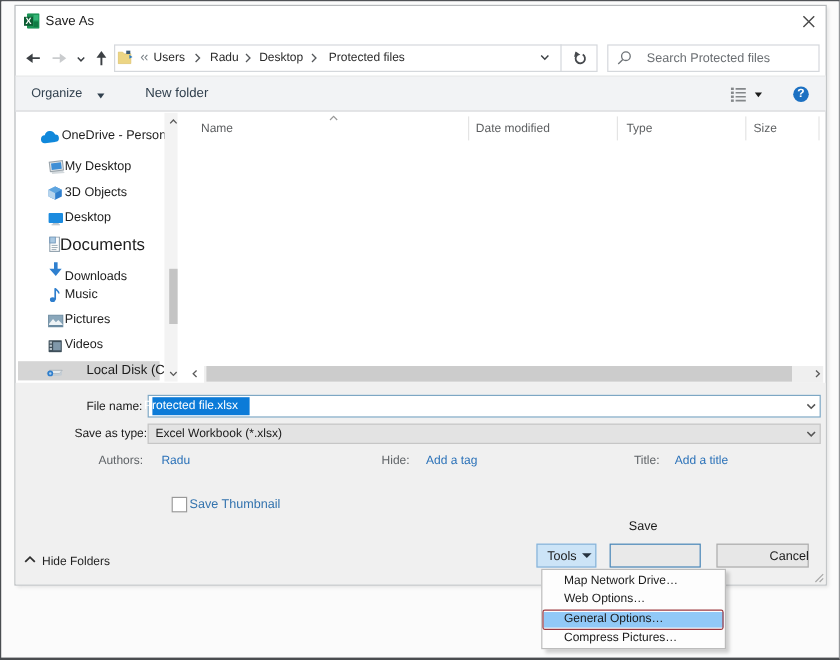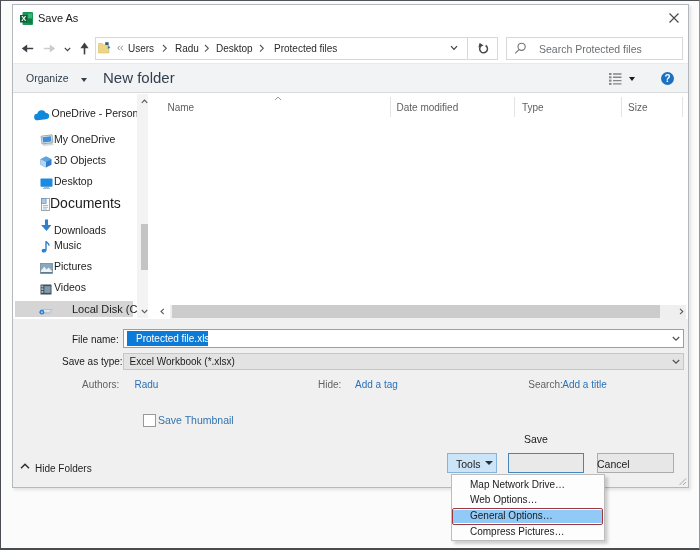--- a/index.html
+++ b/index.html
@@ -78,21 +78,21 @@
 <div class="abs" style="left:506px;top:37px;width:177px;height:23px;background:#fff;border:1px solid #d5d8dc"></div>
 <svg class="abs" style="left:514px;top:41.5px" width="13" height="13">
 <circle cx="7.6" cy="4.8" r="3.6" stroke="#6f7478" stroke-width="1.1" fill="none"></circle>
 <path d="M5,7.6 L1.2,11.4" stroke="#6f7478" stroke-width="1.1"></path>
     </svg>
 <div class="t" style="left:539px;top:42.5px;font-size:10.5px;line-height:12px;color:#6b6f73">Search Protected files</div>
 
 <div class="abs" style="left:13px;top:63px;width:675px;height:30px;background:#f2f3f5;border-top:1px solid #e9eaec;border-bottom:1px solid #d7d9db"></div>
 <div class="t" style="left:26px;top:72px;font-size:10.5px;line-height:12px;color:#31404e">Organize</div>
 <div class="abs" style="left:81px;top:77.5px;width:0;height:0;border-left:3.5px solid transparent;border-right:3.5px solid transparent;border-top:4px solid #31404e"></div>
-<div class="t" style="left:103px;top:72px;font-size:15px;line-height:12px;color:#31404e">New folder</div>
+<div class="t" style="left:121px;top:72px;font-size:11px;line-height:12px;color:#31404e">New folder</div>
 <svg class="abs" style="left:609px;top:72px" width="13" height="13">
 <g fill="#84878a">
         <rect x="0" y="1" width="2.5" height="2"></rect>
         <rect x="0" y="4.3" width="2.5" height="2"></rect>
         <rect x="0" y="7.6" width="2.5" height="2"></rect>
         <rect x="0" y="10.9" width="2.5" height="2"></rect>
       </g>
 <g stroke="#84878a" stroke-width="1.4">
         <path d="M4,2 h8.5 M4,5.3 h8.5 M4,8.6 h8.5 M4,11.9 h8.5"></path>
       </g>
@@ -105,21 +105,21 @@
         <path d="M4.6,10.3 a3.3,3.3 0 0 1 -0.3,-6.6 a4.5,4.5 0 0 1 8.6,-0.6 a3,3 0 0 1 0.4,6 l-0.4,0.2 z" fill="#1088db"></path>
       </svg></div>
     <div class="t" style="left:51.5px;top:107px;font-size:10.5px;line-height:12px;color:#1c1c1c">OneDrive - Person</div>
     <div class="abs" style="left:40px;top:133px"><svg width="15" height="13">
         <path d="M2.5,9.8 l9.5,-1 l2,2.3 l-10.5,1 z" fill="#d3d9dd"></path>
         <g transform="rotate(-7 7 5.5)">
           <rect x="1.5" y="1.5" width="11" height="7.8" fill="#e3e7ea" stroke="#9aa4ab" stroke-width="0.9"></rect>
           <rect x="2.8" y="2.7" width="8.4" height="5.4" fill="#3f8fd6"></rect>
         </g>
       </svg></div>
-    <div class="t" style="left:54px;top:133px;font-size:10.5px;line-height:12px;color:#1c1c1c">My OneDrive</div>
+    <div class="t" style="left:54px;top:133px;font-size:10.5px;line-height:12px;color:#1c1c1c">My Desktop</div>
     <div class="abs" style="left:40px;top:154.2px"><svg width="12" height="12">
         <path d="M6,0.5 L11.5,3.2 V8.8 L6,11.5 L0.5,8.8 V3.2 Z" fill="#2e7ecd"></path>
         <path d="M6,0.5 L0.5,3.2 V8.8 L6,11.5 Z" fill="#b7d4ec"></path>
         <path d="M6,0.5 L11.5,3.2 L6,6 L0.5,3.2 Z" fill="#5ea5e0"></path>
       </svg></div>
     <div class="t" style="left:54px;top:154.2px;font-size:10.5px;line-height:12px;color:#1c1c1c">3D Objects</div>
     <div class="abs" style="left:40px;top:175.4px"><svg width="13" height="11">
         <rect x="0.5" y="0.5" width="12" height="8.3" rx="0.8" fill="#1b8bdf"></rect>
         <rect x="4" y="9" width="5" height="0.9" fill="#a5b4bf"></rect>
         <rect x="3" y="10" width="7" height="0.9" fill="#a5b4bf"></rect>
@@ -191,56 +191,56 @@
 <div class="abs" style="left:172px;top:304.5px;width:488px;height:13.5px;background:#cccccc"></div>
 <svg class="abs" style="left:678.5px;top:308px" width="5" height="7">
       <path d="M1,0.8 L3.8,3.5 L1,6.2" stroke="#5a5a5a" stroke-width="1.1" fill="none"></path>
     </svg>
 
 <div class="abs" style="left:13px;top:318.5px;width:675px;height:168.5px;background:#f0f0f0"></div>
 
 <div class="t" style="left:72px;top:333.5px;font-size:10px;line-height:11.5px;color:#1a1a1a">File name:</div>
 <div class="abs" style="left:123px;top:329.3px;width:561px;height:18.5px;background:#fff;border:1px solid #7da7c4"></div>
 <div class="abs" style="left:127.4px;top:331.3px;width:81px;height:14.7px;background:#0c7bd8"></div>
-<div class="t" style="left:136px;top:333.2px;font-size:10px;line-height:11.5px;color:#fff">Protected file.xlsx</div>
+<div class="t" style="left:120px;top:333.2px;font-size:10px;line-height:11.5px;color:#fff">Protected file.xlsx</div>
 <svg class="abs" style="left:671.5px;top:336px" width="8" height="6">
       <path d="M0.8,1 L4,4.2 L7.2,1" stroke="#555" stroke-width="1.3" fill="none"></path>
     </svg>
 
 <div class="t" style="left:62px;top:355.8px;font-size:10px;line-height:11.5px;color:#1a1a1a">Save as type:</div>
 <div class="abs" style="left:123px;top:353px;width:560.5px;height:16.8px;background:#e3e3e3;border:1px solid #c6c6c6"></div>
 <div class="t" style="left:129.5px;top:356px;font-size:10px;line-height:11.5px;color:#1a1a1a">Excel Workbook (*.xlsx)</div>
 <svg class="abs" style="left:671.5px;top:358.5px" width="8" height="6">
       <path d="M0.8,1 L4,4.2 L7.2,1" stroke="#555" stroke-width="1.3" fill="none"></path>
     </svg>
 
 <div class="t" style="left:82px;top:378.8px;font-size:10px;line-height:11.5px;color:#5f6367">Authors:</div>
 <div class="t" style="left:134.5px;top:378.8px;font-size:10px;line-height:11.5px;color:#2a71b8">Radu</div>
 <div class="t" style="left:318px;top:378.8px;font-size:10px;line-height:11.5px;color:#5f6367">Hide:</div>
 <div class="t" style="left:355px;top:378.8px;font-size:10px;line-height:11.5px;color:#2a71b8">Add a tag</div>
-<div class="t" style="left:528.3px;top:378.8px;font-size:10px;line-height:11.5px;color:#5f6367">Search:</div>
+<div class="t" style="left:528.3px;top:378.8px;font-size:10px;line-height:11.5px;color:#5f6367">Title:</div>
 <div class="t" style="left:562.3px;top:378.8px;font-size:10px;line-height:11.5px;color:#2a71b8">Add a title</div>
 
 <div class="abs" style="left:143.4px;top:414px;width:13px;height:13px;background:#fff;border:1px solid #999"></div>
 <div class="t" style="left:158px;top:414px;font-size:10.5px;line-height:12px;color:#3373ae">Save Thumbnail</div>
 
 <svg class="abs" style="left:20px;top:463px" width="10" height="7">
       <path d="M1,5.3 L5,1.3 L9,5.3" stroke="#2f2f2f" stroke-width="1.5" fill="none"></path>
     </svg>
 <div class="t" style="left:35px;top:462.5px;font-size:10px;line-height:12px;color:#1f1f1f">Hide Folders</div>
 
 <div class="abs" style="left:447px;top:453px;width:50px;height:20px;background:#cce4f7;border:1px solid #88b3d8"></div>
 <div class="t" style="left:456px;top:457.5px;font-size:10.5px;line-height:12px;color:#1a1a1a">Tools</div>
 <div class="abs" style="left:485px;top:461px;width:0;height:0;border-left:4px solid transparent;border-right:4px solid transparent;border-top:4.5px solid #24323f"></div>
 
 <div class="abs" style="left:508px;top:453px;width:76px;height:20px;background:#e9e9e9;border:1px solid #4886b8"></div>
 <div class="t" style="left:508px;top:433px;width:56px;text-align:center;font-size:10.5px;line-height:12px;color:#1a1a1a">Save</div>
 
 <div class="abs" style="left:597px;top:453px;width:77px;height:20px;background:#e7e7e7;border:1px solid #acacac"></div>
-<div class="t" style="left:597px;top:457.5px;width:77px;text-align:left;font-size:10.5px;line-height:12px;color:#1a1a1a">Cancel</div>
+<div class="t" style="left:597px;top:457.5px;width:77px;text-align:right;font-size:10.5px;line-height:12px;color:#1a1a1a">Cancel</div>
 
 <svg class="abs" style="left:678px;top:477px" width="9" height="9">
 <path d="M8,1.5 L1.5,8 M8,5 L5,8" stroke="#a8a8a8" stroke-width="1" fill="none"></path>
     </svg>
 
 <div class="abs" style="left:451px;top:474px;width:154px;height:67px;background:#fdfdfd;border:1px solid #bcbcbc;box-shadow:3px 3px 3px rgba(0,0,0,0.18);z-index:50"></div>
 <div class="abs" style="left:453px;top:509.5px;width:150px;height:13.5px;background:#91c9f7;z-index:51"></div>
 <div class="abs" style="left:452px;top:507.5px;width:151px;height:17px;border:1.5px solid #9d3a41;border-radius:2px;z-index:53"></div>
 <div class="t" style="left:470px;top:478.5px;font-size:10px;line-height:12px;color:#1a1a1a;z-index:52">Map Network Drive…</div>
 <div class="t" style="left:470px;top:494px;font-size:10px;line-height:12px;color:#1a1a1a;z-index:52">Web Options…</div>

